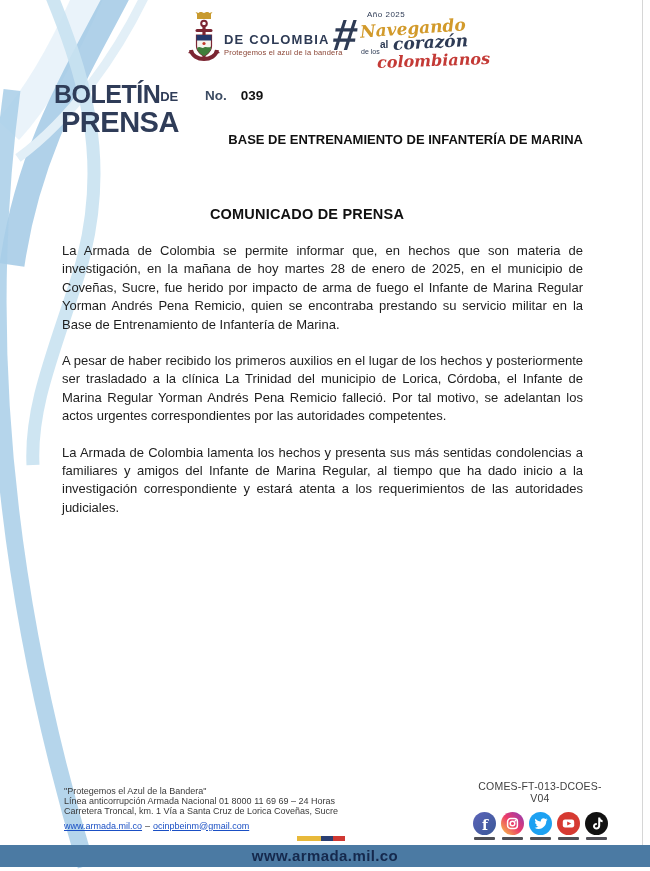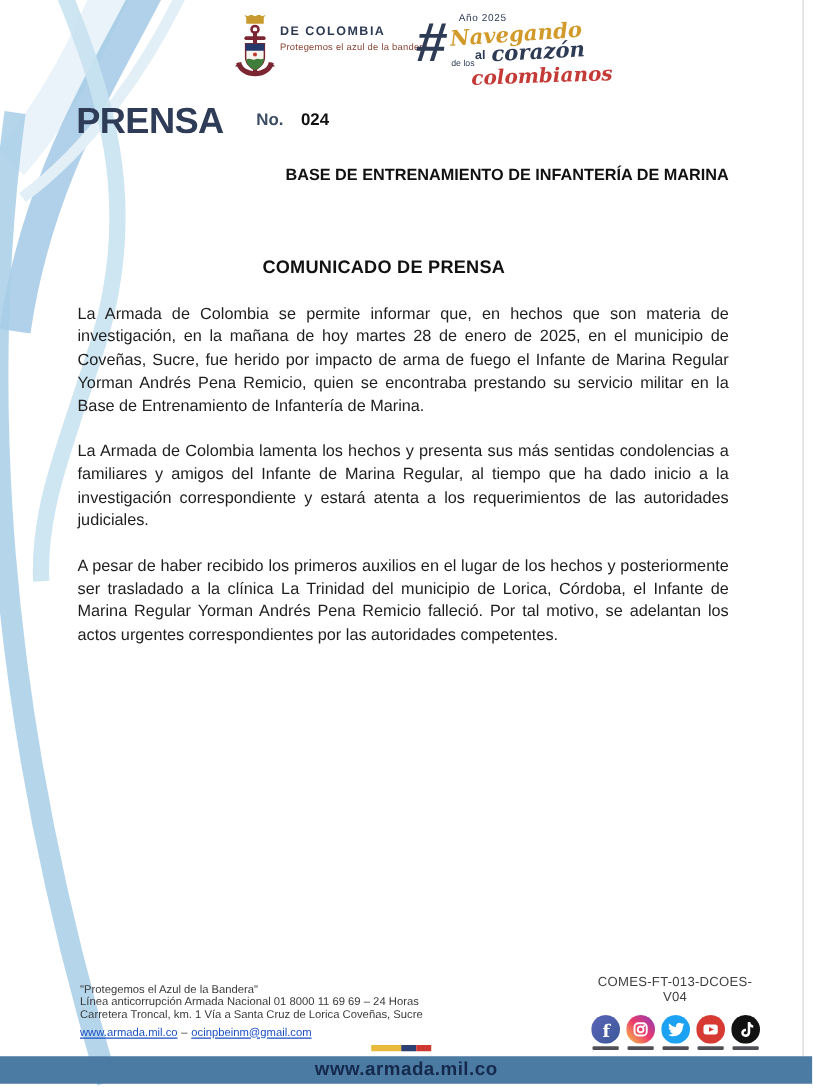--- a/index.html
+++ b/index.html
@@ -11,21 +11,21 @@
     font-family:"Liberation Sans", sans-serif;
     color:#1e1e1e;
   }
   .waves{position:absolute;left:0;top:0;pointer-events:none;}
   .page-edge{position:absolute;left:642px;top:0;width:1px;height:845px;background:#d6d6d6;}
 
   
   .crest{position:absolute;left:186px;top:12px;}
   .logo-text{position:absolute;left:224px;top:17px;line-height:1;}
   .logo-title{font-size:23px;font-weight:bold;color:#2e3b55;letter-spacing:1.5px;}
-  .logo-sub{font-size:10px;font-weight:bold;color:#2e3b55;letter-spacing:1.2px;margin-top:4px;}
+  .logo-sub{font-size:13px;font-weight:bold;color:#2e3b55;letter-spacing:1.2px;margin-top:16px;}
   .logo-tag{font-size:7.5px;color:#8a4434;margin-top:3px;letter-spacing:.2px;}
 
   
   .campaign{position:absolute;left:333px;top:6px;width:140px;height:70px;color:#2e3b55;}
   .c-year{position:absolute;left:34px;top:4px;font-size:8px;letter-spacing:.5px;}
   .c-hash{position:absolute;left:0px;top:4px;font-size:44px;font-weight:bold;transform:skewX(-6deg);}
   .c-script{font-family:"DejaVu Serif", serif;font-style:italic;font-weight:bold;}
   .c-l1{position:absolute;left:27px;top:12px;font-size:17px;color:#d29a2b;transform:rotate(-4deg);}
   .c-al{position:absolute;left:47px;top:33px;font-size:10px;font-weight:bold;}
   .c-cor{position:absolute;left:60px;top:26px;font-size:17px;color:#2e3b55;transform:rotate(-3deg);}
@@ -109,37 +109,38 @@
     <div class="c-year">Año 2025</div>
     <div class="c-hash">#</div>
     <div class="c-l1 c-script">Navegando</div>
     <div class="c-al">al</div>
     <div class="c-cor c-script">corazón</div>
     <div class="c-delos">de los</div>
     <div class="c-col c-script">colombianos</div>
   </div>
 
   <div class="masthead">
+    <div class="m1"><span>BOLETÍN</span><span class="de">DE</span></div>
     <div class="m2">PRENSA</div>
   </div>
 
   <div class="bulletin-no">
-    <span class="no-label">No.</span><span class="no-value">024</span>
+    <span class="no-label">No.</span><span class="no-value">039</span>
   </div>
 
   <div class="dateline">
     <div class="unit">BASE DE ENTRENAMIENTO DE INFANTERÍA DE MARINA</div>
   </div>
 
   <div class="doc-title">COMUNICADO DE PRENSA</div>
 
   <div class="body-text">
     <p>La Armada de Colombia se permite informar que, en hechos que son materia de investigación, en la mañana de hoy martes 28 de enero de 2025, en el municipio de Coveñas, Sucre, fue herido por impacto de arma de fuego el Infante de Marina Regular Yorman Andrés Pena Remicio, quien se encontraba prestando su servicio militar en la Base de Entrenamiento de Infantería de Marina.</p>
+    <p>A pesar de haber recibido los primeros auxilios en el lugar de los hechos y posteriormente ser trasladado a la clínica La Trinidad del municipio de Lorica, Córdoba, el Infante de Marina Regular Yorman Andrés Pena Remicio falleció. Por tal motivo, se adelantan los actos urgentes correspondientes por las autoridades competentes.</p>
     <p>La Armada de Colombia lamenta los hechos y presenta sus más sentidas condolencias a familiares y amigos del Infante de Marina Regular, al tiempo que ha dado inicio a la investigación correspondiente y estará atenta a los requerimientos de las autoridades judiciales.</p>
-    <p>A pesar de haber recibido los primeros auxilios en el lugar de los hechos y posteriormente ser trasladado a la clínica La Trinidad del municipio de Lorica, Córdoba, el Infante de Marina Regular Yorman Andrés Pena Remicio falleció. Por tal motivo, se adelantan los actos urgentes correspondientes por las autoridades competentes.</p>
   </div>
 
   <div class="footer-left">
     <div>"Protegemos el Azul de la Bandera"</div>
     <div>Línea anticorrupción Armada Nacional 01 8000 11 69 69 – 24 Horas</div>
     <div>Carretera Troncal, km. 1 Vía a Santa Cruz de Lorica Coveñas, Sucre</div>
     <div class="links">
       <a href="#">www.armada.mil.co</a><span class="sep">–</span><a href="#">ocinpbeinm@gmail.com</a>
     </div>
   </div>

